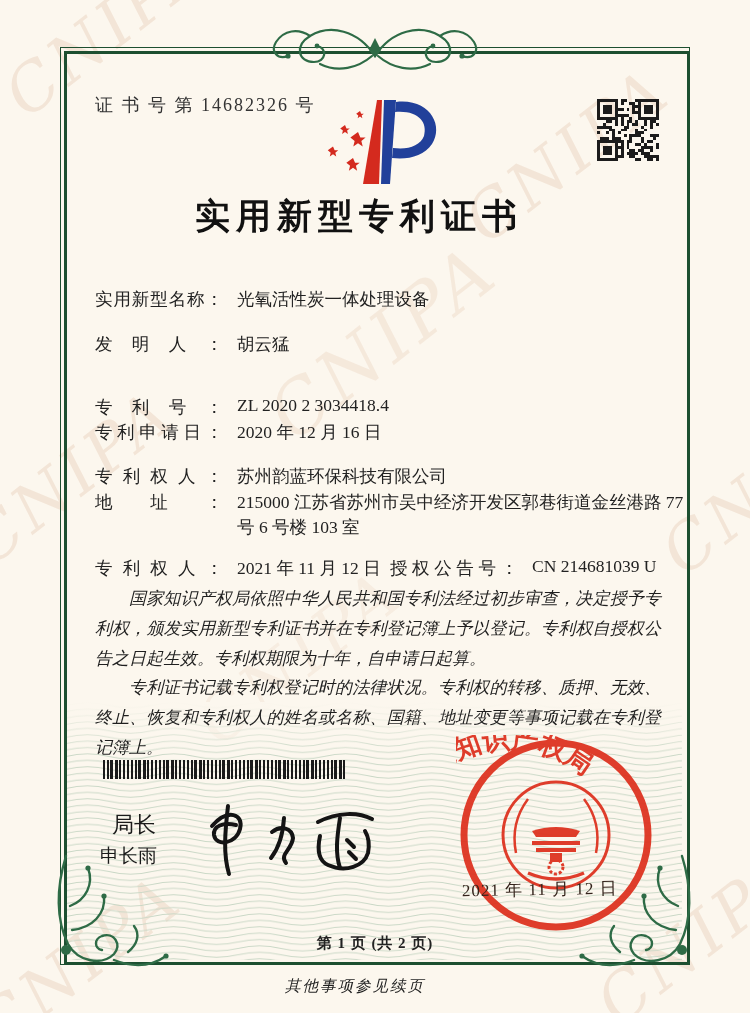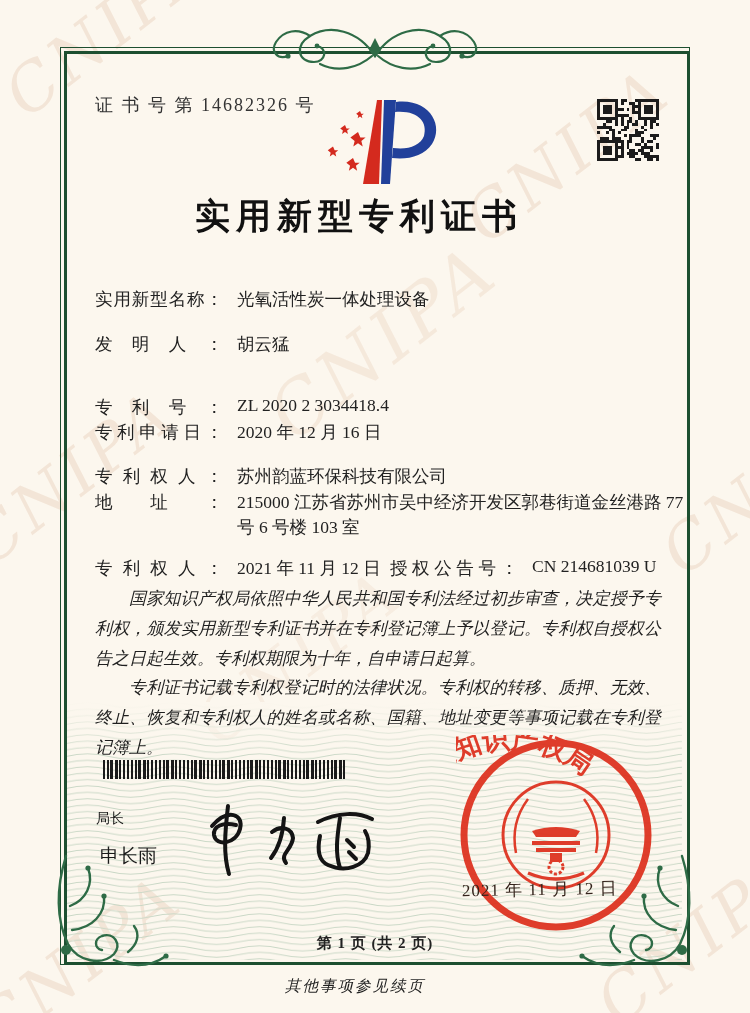--- a/index.html
+++ b/index.html
@@ -39,21 +39,21 @@
   .pair2{position:absolute;left:295px;top:0;white-space:nowrap;}
   
   .body-text{position:absolute;left:95px;top:584px;width:566px;z-index:3;
       font-size:17px;line-height:1.75;text-align:justify;font-style:italic;color:#1f1f1f;}
   .body-text p{margin:0;text-indent:2em;}
   
   .barcode{position:absolute;left:103px;top:760px;width:242px;height:19px;z-index:3;
       background-image:repeating-linear-gradient(90deg,#1a1a1a 0 2px,rgba(0,0,0,0) 2px 4px),
                        repeating-linear-gradient(90deg,#1a1a1a 0 1px,rgba(0,0,0,0) 1px 7px);}
   
-  .sig-title{position:absolute;left:96px;top:810px;z-index:3;font-size:14px;
+  .sig-title{position:absolute;left:112px;top:810px;z-index:3;font-size:22px;
       font-family:Liberation Mono, monospace;color:#1a1a1a;}
   .sig-name{position:absolute;left:100px;top:843px;z-index:3;font-size:19px;
       font-family:"Liberation Sans","DejaVu Sans",sans-serif;color:#1a1a1a;text-align:center;}
   .sig-script{position:absolute;left:198px;top:792px;z-index:3;}
   
   .seal{position:absolute;left:456px;top:735px;z-index:3;}
   .seal-date{position:absolute;left:462px;top:878px;z-index:4;font-size:17px;
       letter-spacing:1px;color:#33231b;transform:rotate(-1deg);white-space:nowrap;}
   
   .page-info{position:absolute;left:0;top:934px;width:750px;text-align:center;z-index:3;

